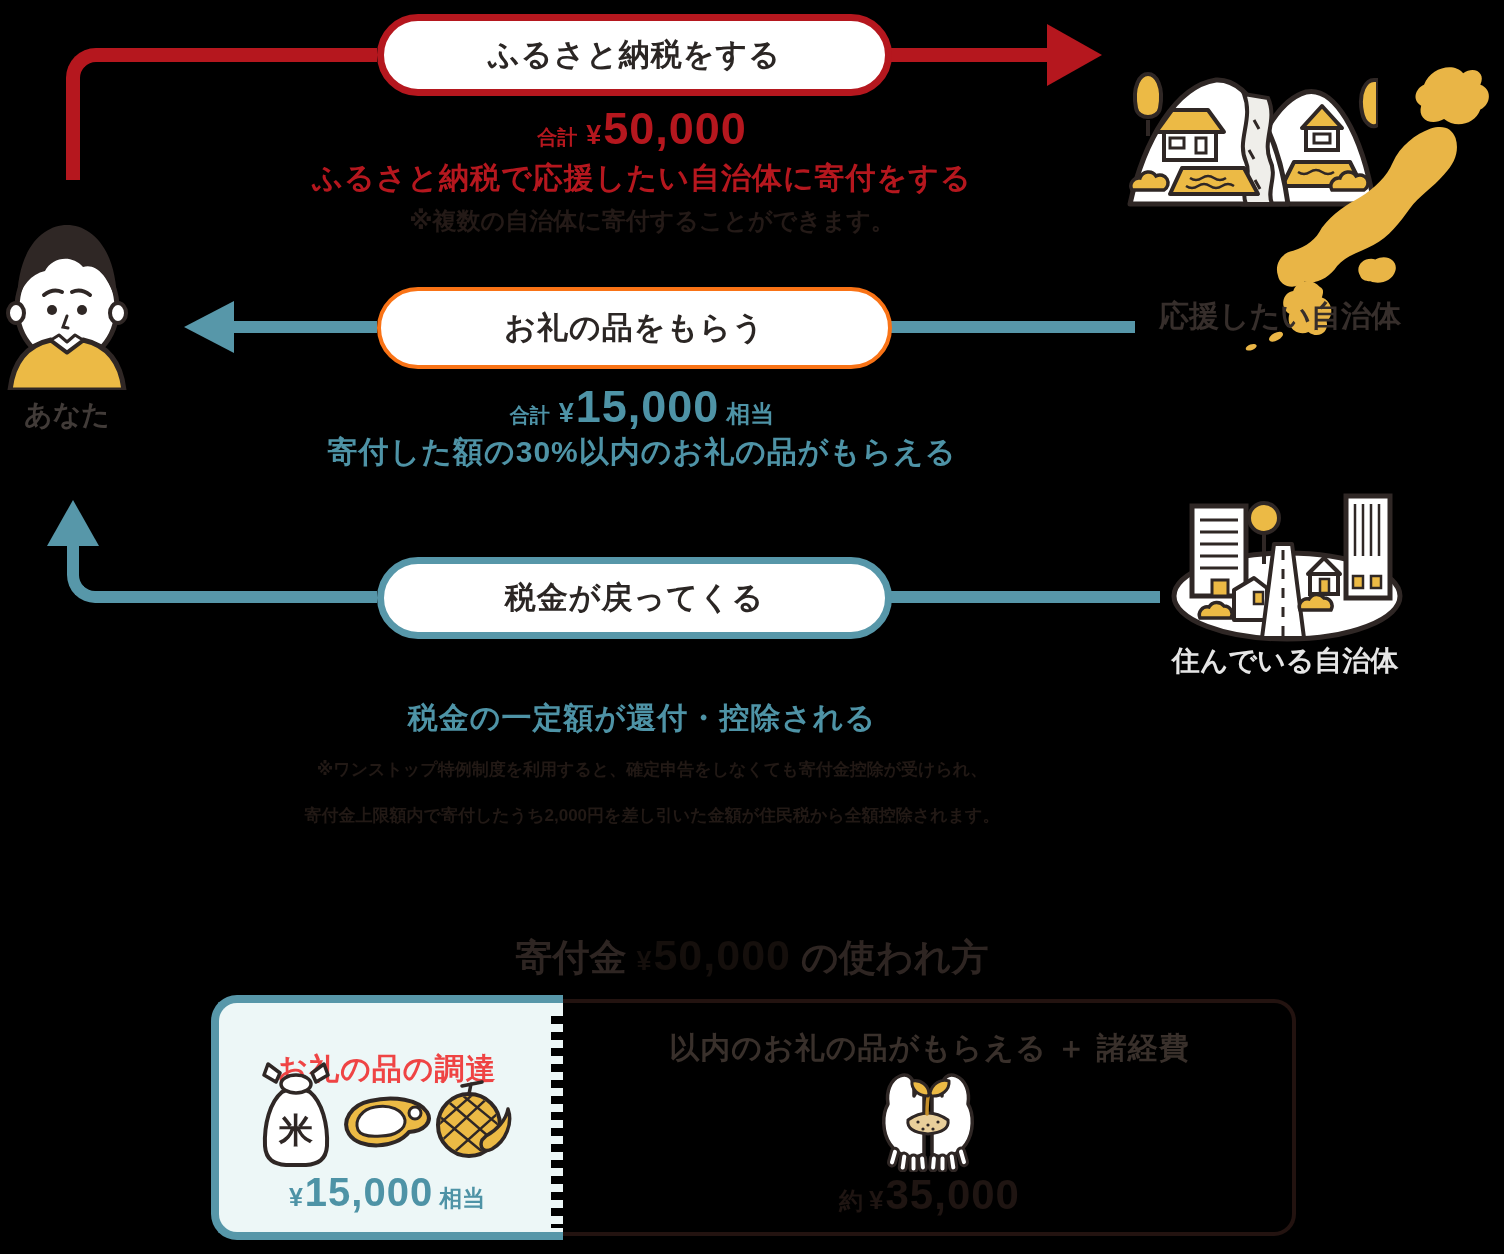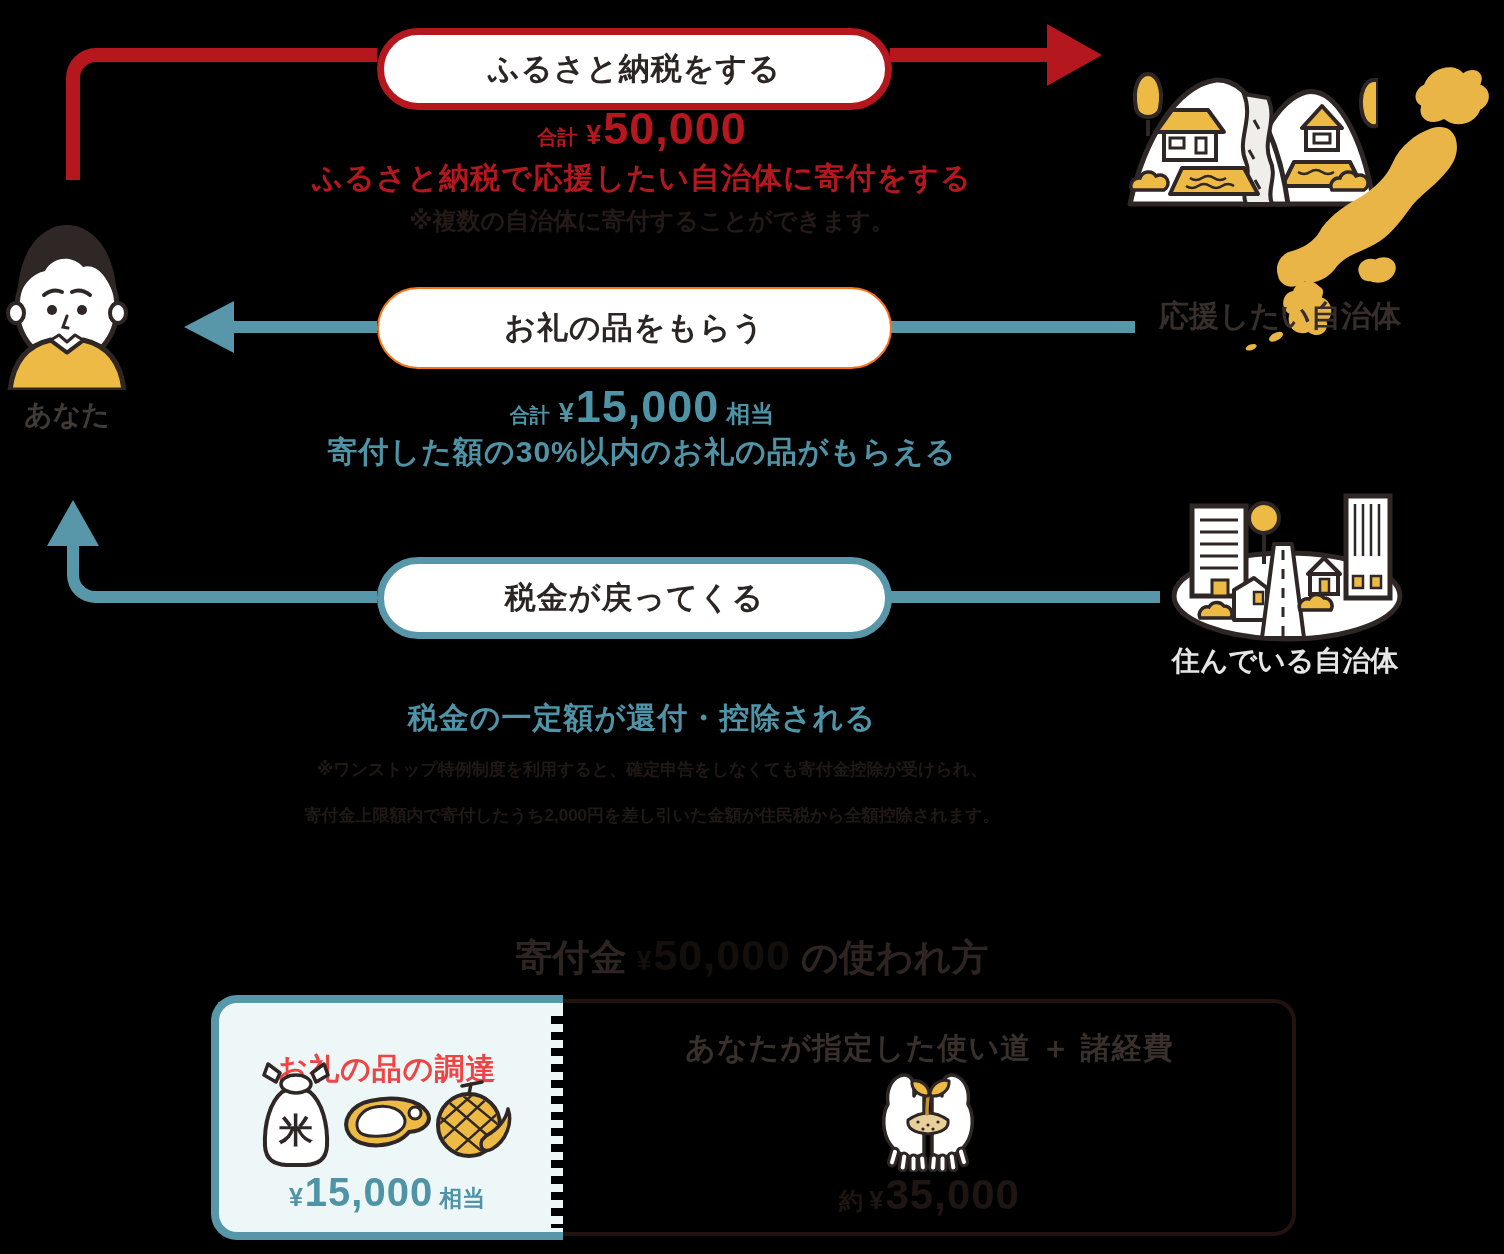--- a/index.html
+++ b/index.html
@@ -4,22 +4,22 @@
 <style>
   html,body{margin:0;padding:0;background:#000;}
   .canvas{position:relative;width:1504px;height:1254px;background:#000;overflow:hidden;
           font-family:"Liberation Sans","DejaVu Sans",sans-serif;color:#332b29;}
   .abs{position:absolute;}
 
   
   .pill{position:absolute;left:377px;width:515px;height:82px;background:#fff;
         border-radius:47px;display:flex;align-items:center;justify-content:center;
         font-size:31px;font-weight:700;color:#2b2624;box-sizing:border-box;letter-spacing:1px;}
-  .pill-red{border:7px solid #b5171e;top:28px;}
-  .pill-teal2{border:2px solid #f97316;top:287px;}
+  .pill-red{border:7px solid #b5171e;top:14px;}
+  .pill-teal2{border:4px solid #f97316;top:287px;}
   .pill-teal3{border:7px solid #5797a9;top:557px;}
 
   
   .red-elbow{position:absolute;left:66px;top:48px;width:311px;height:132px;
              border-left:14px solid #b5171e;border-top:14px solid #b5171e;
              border-top-left-radius:30px;box-sizing:border-box;}
   .red-line-right{position:absolute;left:890px;top:48px;width:157px;height:14px;background:#b5171e;}
   .red-arrowhead{position:absolute;left:1047px;top:24px;width:0;height:0;
                  border-top:31px solid transparent;border-bottom:31px solid transparent;
                  border-left:55px solid #b5171e;}
@@ -231,21 +231,21 @@
       <path d="M52,56 C63,50 72,40 74,29 C79,43 72,61 58,69 C50,73 45,68 48,60 Z" fill="#ecba45" stroke="#2f2725" stroke-width="3.5" stroke-linejoin="round"></path>
     </svg>
   </div>
   <div class="stub-amount">
     <span class="yen">¥</span><span class="val">15,000</span><span class="sfx">相当</span>
   </div>
 
   <div class="perforation"></div>
 
   <div class="right-box"></div>
-  <div class="box-title" style="left:563px;top:1028px;width:733px;color:#39302b;">あなたが指定した使い道 ＋ 諸経費</div>
+  <div class="box-title" style="left:563px;top:1028px;width:733px;color:#39302b;">以内のお礼の品がもらえる ＋ 諸経費</div>
 
   <div class="abs" style="left:874px;top:1062px;width:108px;height:110px;">
     <svg viewBox="0 0 108 110" width="108" height="110">
       <path d="M50,30 L50,92 C38,98 24,94 16,82 C8,70 8,52 14,42 C12,30 16,18 26,14 C34,11 40,16 40,26 L40,34 C42,28 48,26 50,30 Z" fill="#fff" stroke="#2f2725" stroke-width="3.5" stroke-linejoin="round"></path>
       <path d="M58,30 L58,92 C70,98 84,94 92,82 C100,70 100,52 94,42 C96,30 92,18 82,14 C74,11 68,16 68,26 L68,34 C66,28 60,26 58,30 Z" fill="#fff" stroke="#2f2725" stroke-width="3.5" stroke-linejoin="round"></path>
       <path d="M34,58 Q54,44 74,58 Q76,70 54,72 Q32,70 34,58 Z" fill="#e9cf9a" stroke="#2f2725" stroke-width="3"></path>
       <g fill="#2f2725">
         <circle cx="44" cy="60" r="1.6"></circle>
           <circle cx="54" cy="63" r="1.6"></circle>
           <circle cx="64" cy="60" r="1.6"></circle>

